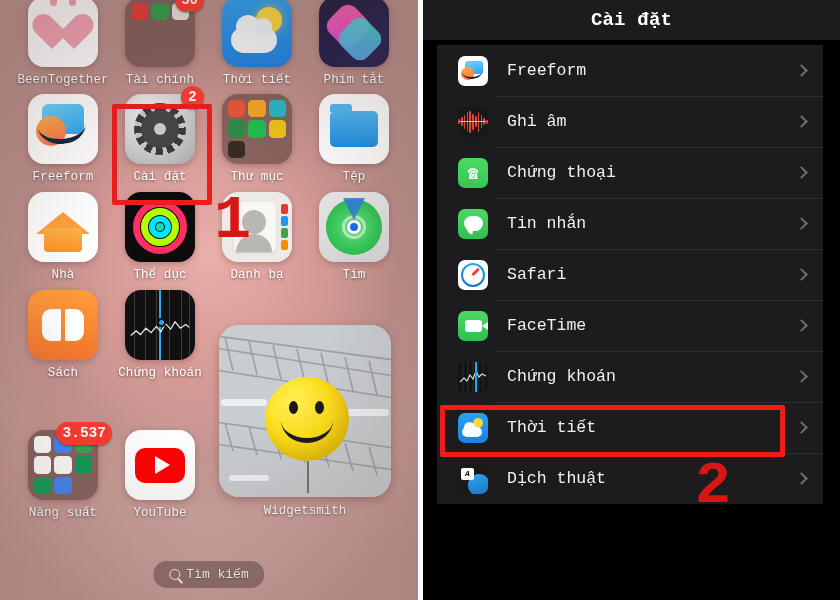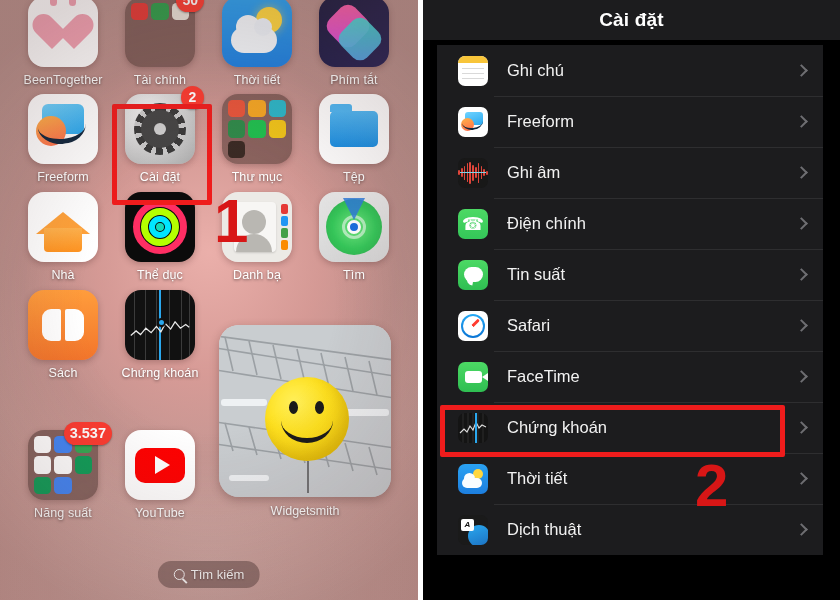--- a/index.html
+++ b/index.html
@@ -2,21 +2,21 @@
 <html lang="vi"><head>
 <meta charset="utf-8">
 <style>
   * { box-sizing: border-box; margin: 0; padding: 0; }
   html, body {
     width: 840px; height: 600px;
     font-family: "Liberation Sans", sans-serif;
     background: #ffffff;
     overflow: hidden;
   }
-  #root { position: relative; width: 840px; height: 540px; display: flex; }
+  #root { position: relative; width: 840px; height: 540px; display: flex; font-family: Liberation Mono, monospace; }
 
   
   .home {
     position: relative;
     width: 418px; height: 600px;
     overflow: hidden;
     background:
       radial-gradient(ellipse 60% 45% at 50% 42%, rgba(236,176,171,0.95) 0%, rgba(214,150,146,0.75) 45%, rgba(170,120,118,0.45) 75%, rgba(120,85,84,0.2) 100%),
       radial-gradient(ellipse 90% 60% at 50% 95%, #e7bdb7 0%, #dbaaa4 55%, #caa09a 100%),
       linear-gradient(160deg, #5a4440 0%, #7a5c56 14%, #c79d97 38%, #e8c0b9 62%, #ddaea7 84%, #c99c95 100%);
@@ -493,31 +493,20 @@
   </div>
 
   <div class="settings">
     <div class="navbar">
       <span>Cài đặt</span>
     </div>
 
     <div class="list">
       <div class="rowwrap" style="top:5px;">
 
-        <div class="row">
-
-          <span class="ricon s-notes">
-            <i class="top"></i>
-              <i class="ln" style="top:12px"></i>
-              <i class="ln" style="top:17px"></i>
-              <i class="ln" style="top:22px"></i>
-          </span>
-          <span class="rlabel">Ghi chú</span>
-          <span class="chev"></span>
-        </div>
 
 
         <div class="row">
           <span class="sep"></span>
           <span class="ricon s-freeform">
             <i class="b"></i>
               <i class="o"></i>
               <i class="w"></i>
           </span>
           <span class="rlabel">Freeform</span>
@@ -542,30 +531,30 @@
             </span>
             <i class="axis"></i>
           </span>
           <span class="rlabel">Ghi âm</span>
           <span class="chev"></span>
         </div>
 
         <div class="row">
           <span class="sep"></span>
           <span class="ricon s-phone">☎</span>
-          <span class="rlabel">Điện chính</span>
+          <span class="rlabel">Chứng thoại</span>
           <span class="chev"></span>
         </div>
 
         <div class="row">
           <span class="sep"></span>
           <span class="ricon s-msg">
               <i class="bub"></i>
             </span>
-          <span class="rlabel">Tin suất</span>
+          <span class="rlabel">Tin nhắn</span>
           <span class="chev"></span>
         </div>
 
         <div class="row">
           <span class="sep"></span>
           <span class="ricon s-safari">
             <i class="cmp">
                 <i class="ndl"></i>
               </i>
           </span>

